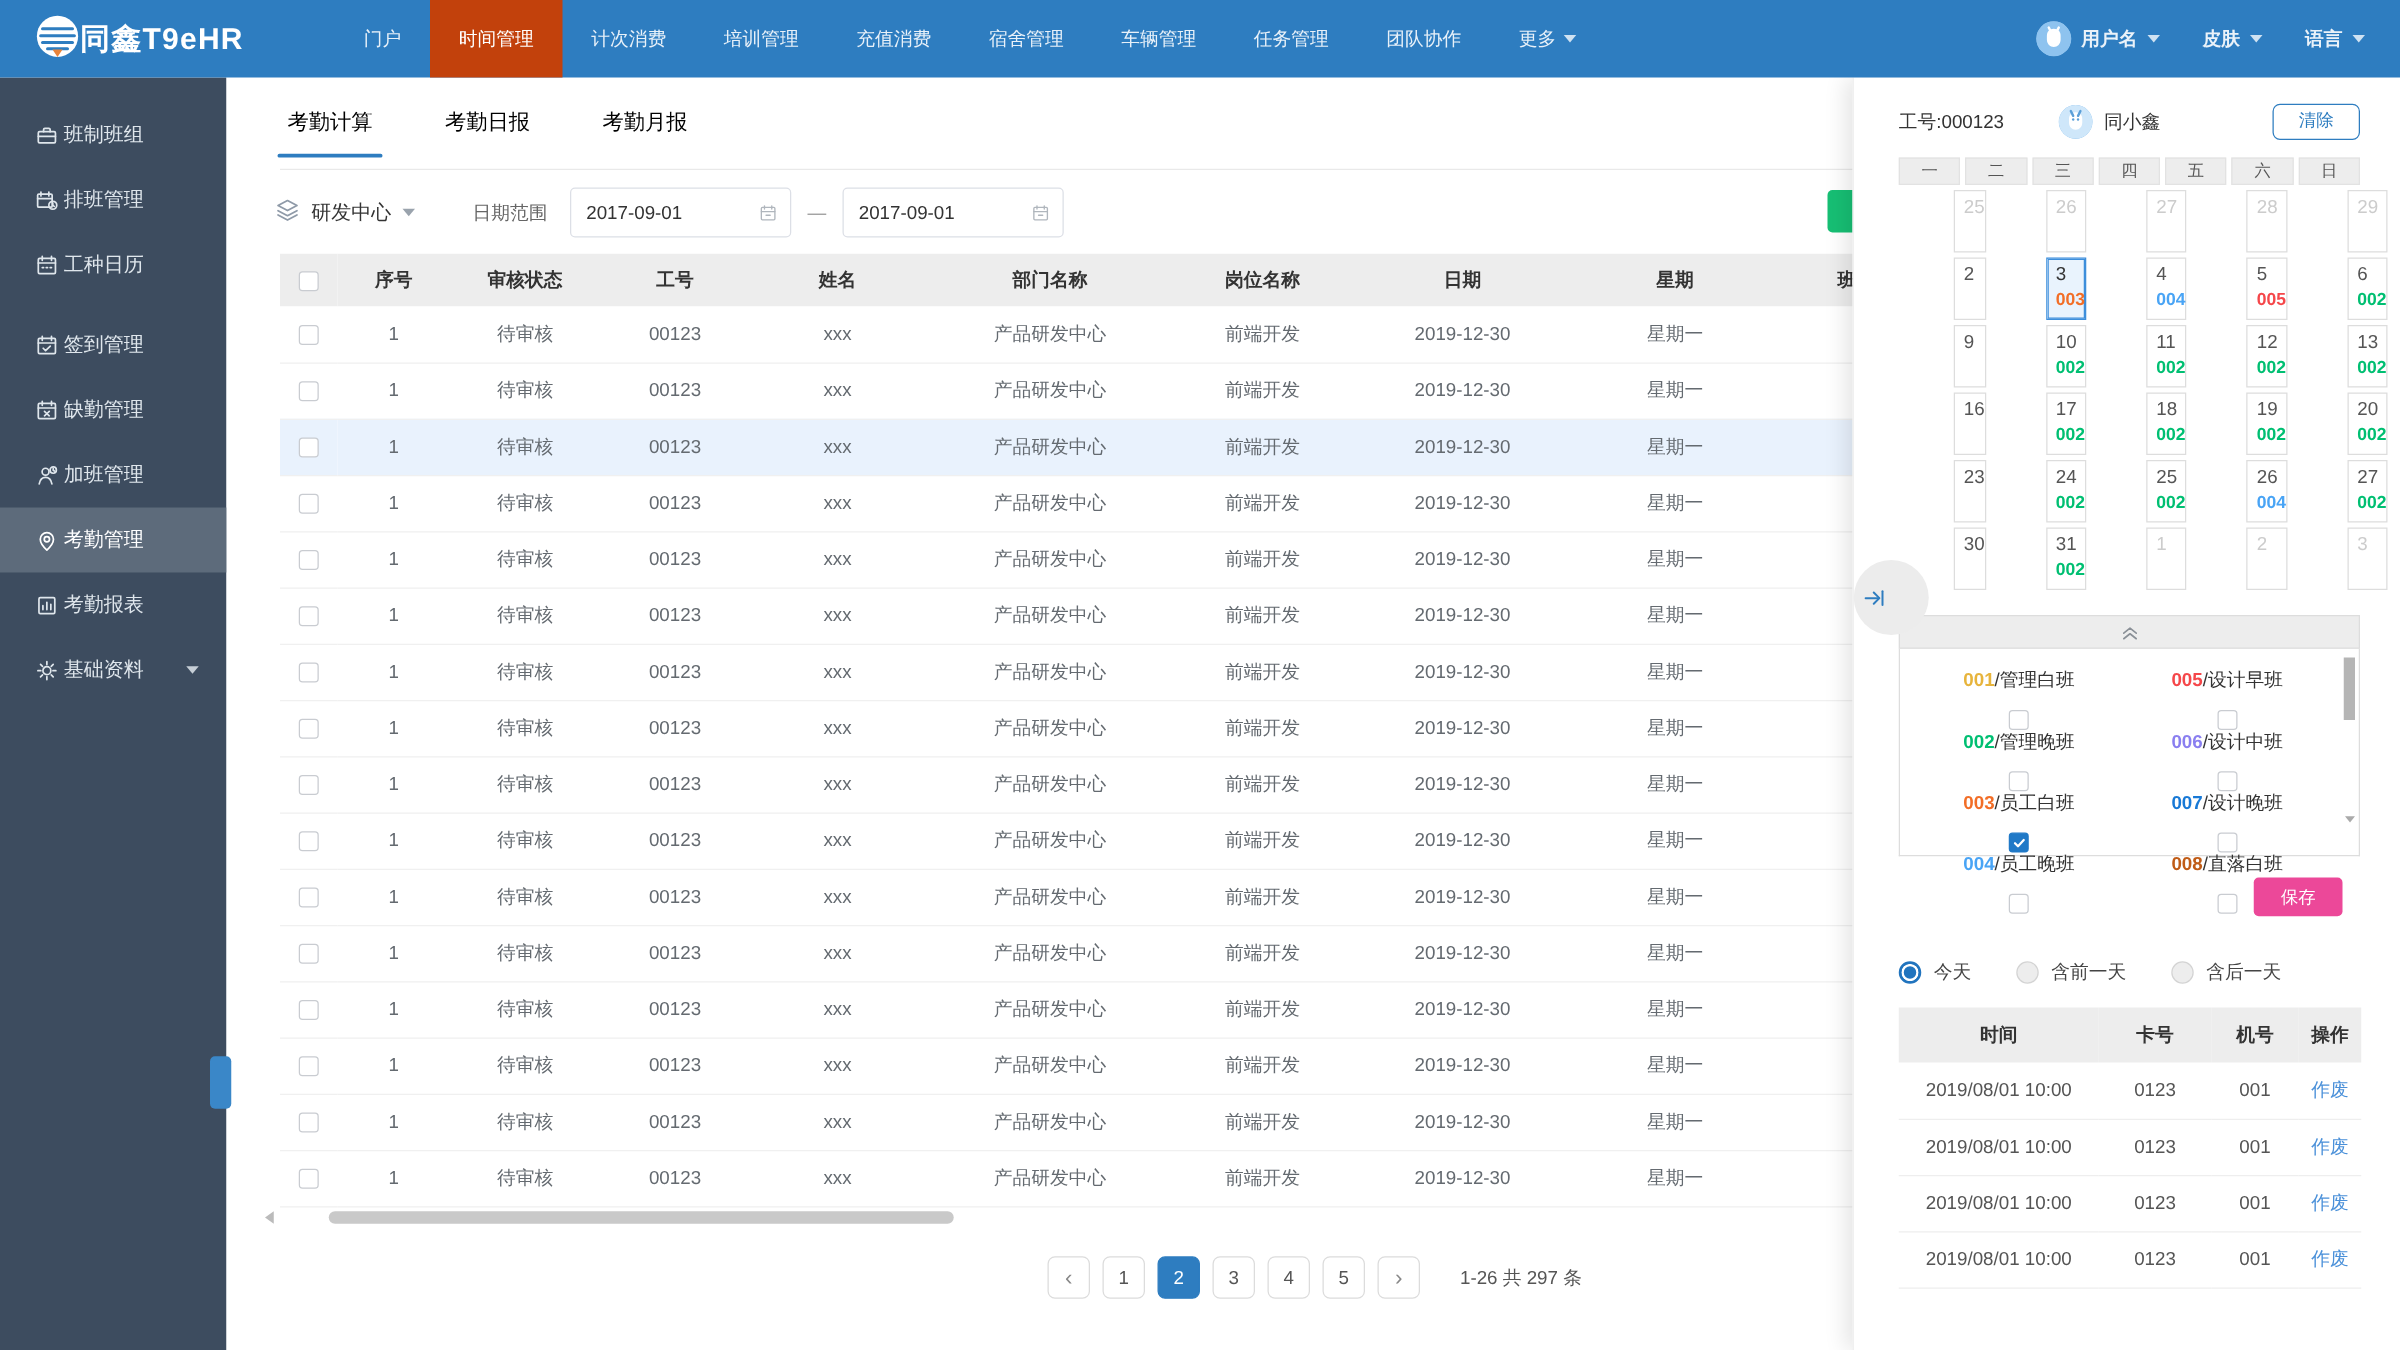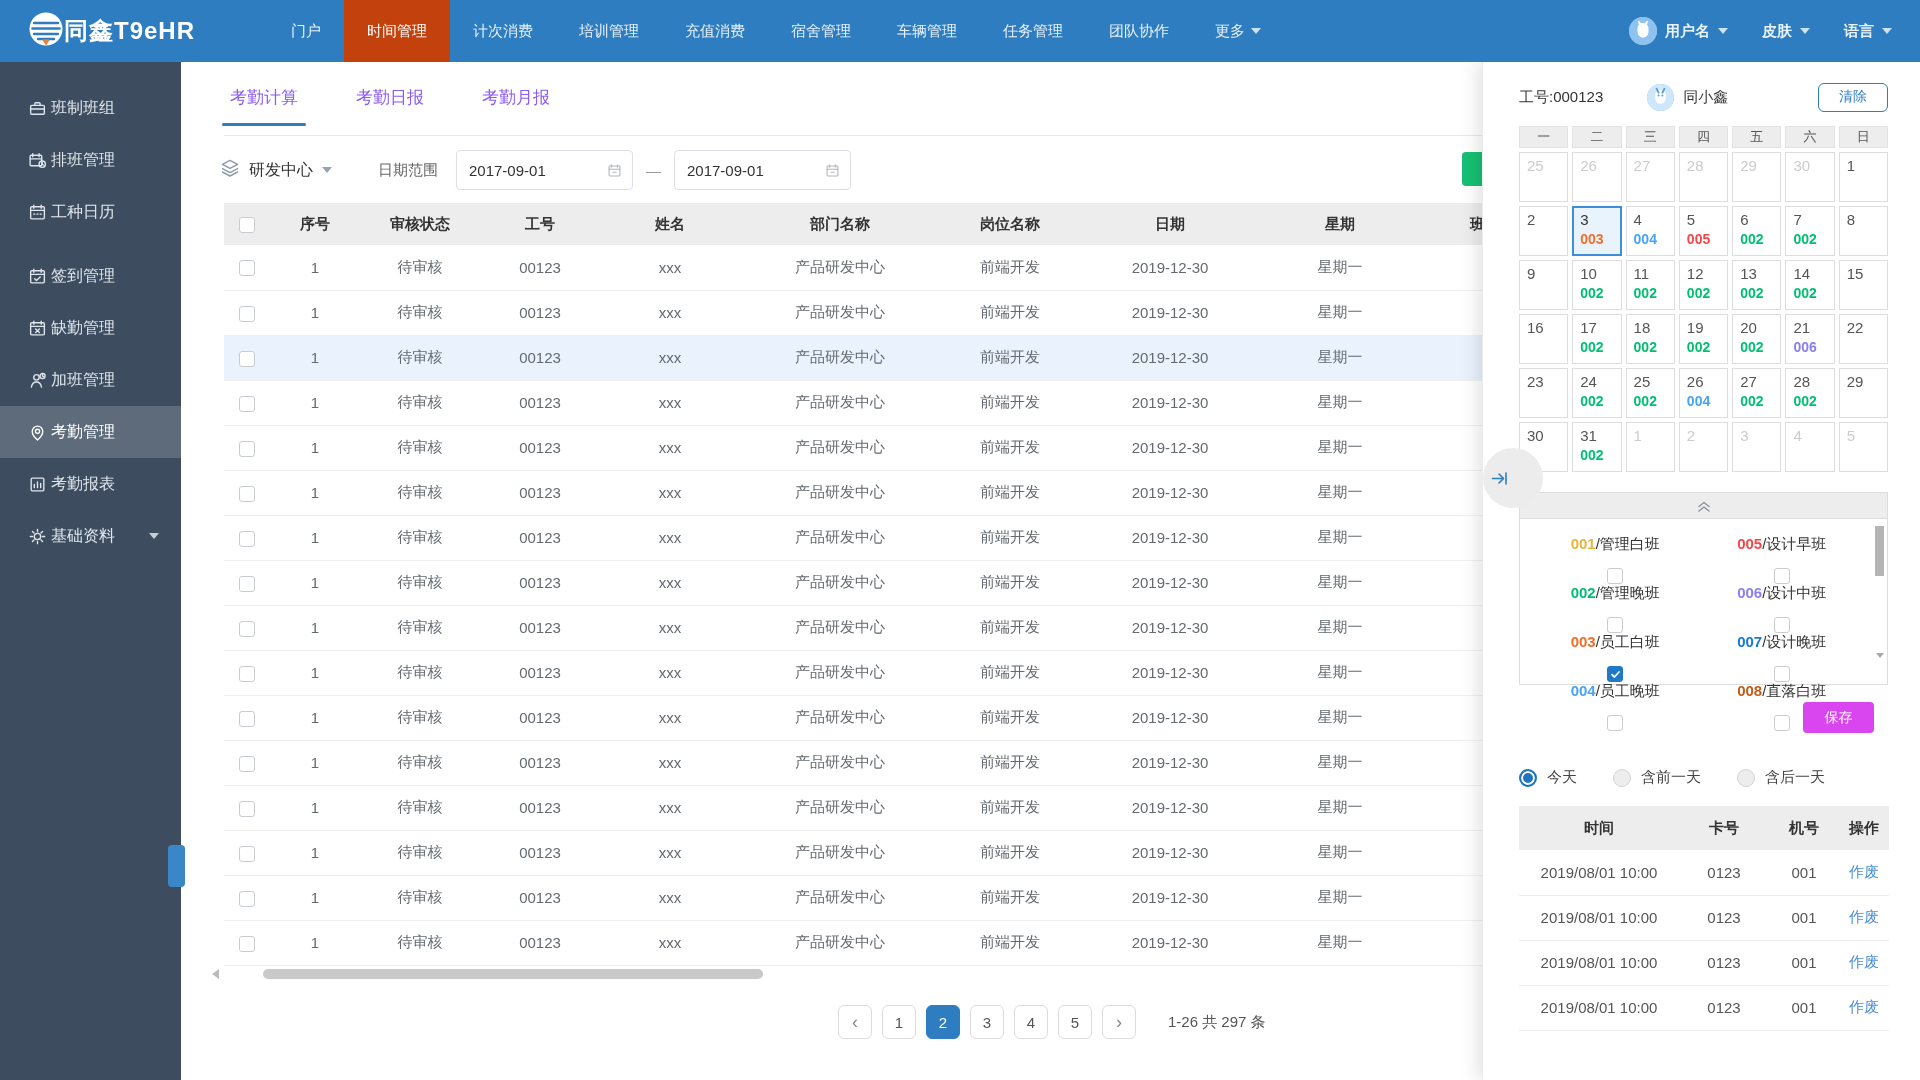--- a/index.html
+++ b/index.html
@@ -29,21 +29,21 @@
   .side-item.group-gap { margin-top:12px; }
   .side-item.active { background:#5d6b7b; color:#fff; }
   .side-item .s-icon { width:19px; height:19px; display:flex; align-items:center; }
   .side-item .s-caret { position:absolute; right:22px; }
   .drawer-handle { position:absolute; left:168px; top:845px; width:17px; height:42px;
     background:#3a87c8; border-radius:4px; z-index:3; cursor:pointer; }
 
   
   .main { position:absolute; top:62px; left:181px; right:0; bottom:0; background:#fff; }
   .tabs { position:absolute; top:24px; left:43px; display:flex; gap:46px; }
-  .tab { font-size:17px; color:#8b5cf6; padding:0 6px 17px 6px; position:relative; cursor:pointer; }
+  .tab { font-size:17px; color:#000000; padding:0 6px 17px 6px; position:relative; cursor:pointer; }
   .tab.active::after { content:""; position:absolute; left:-2px; right:-2px; bottom:0; height:3px;
     background:#2e7dc0; border-radius:2px; }
   .tabs-underline { position:absolute; top:73px; left:43px; right:0; height:1px; background:#e9e9e9; }
 
   .filter-row { position:absolute; top:88px; left:39px; height:40px; display:flex; align-items:center; }
   .org-select { display:flex; align-items:center; gap:9px; cursor:pointer; }
   .org-label { font-size:16px; color:#333; }
   .filter-label { font-size:15px; color:#666; margin:0 18px 0 46px; }
   .date-input { width:177px; height:40px; border:1px solid #dcdfe6; border-radius:4px;
     display:flex; align-items:center; padding:0 10px 0 12px; gap:8px; background:#fff; cursor:pointer; }
@@ -87,42 +87,42 @@
   .avatar-md { width:27px; height:27px; border-radius:50%; background:#8ec3ef; margin-left:44px; overflow:hidden; flex:0 0 auto; }
   .emp-name { font-size:15px; color:#333; margin-left:9px; }
   .clear-btn { margin-left:auto; width:70px; height:29px; border:1px solid #2e7dc0; border-radius:6px;
     background:#fff; color:#2e7dc0; font-size:14px; cursor:pointer; font-family:inherit; }
 
   .calendar { position:absolute; top:64px; left:36px; right:32px; }
   .cal-head-row { display:grid; grid-template-columns:repeat(7,1fr); gap:4px; margin-bottom:4px; }
   .cal-head { height:22px; background:#ededed; border:1px solid #e2e2e2; font-size:13px; color:#555;
     display:flex; align-items:center; justify-content:center; }
   .cal-grid { display:grid; grid-template-columns:repeat(7,1fr); gap:4px; }
-  .cal-cell { height:50px; border:1px solid #ddd; background:#fff; padding:4px 0 0 7px; cursor:pointer; }
+  .cal-cell { height:50px; border:1px solid #ddd; background:#fff; padding:4px 0 0 7px; cursor:pointer;margin-left:44px; }
   .cal-cell .num { font-size:15px; color:#555; display:block; line-height:18px; }
   .cal-cell .code { font-size:14px; font-weight:bold; display:block; line-height:20px; }
   .cal-cell.muted .num { color:#ccc; }
   .cal-cell.selected { background:#e9f3fd; border-color:#3d8edb; box-shadow:inset 0 0 0 1px #3d8edb; }
   .cal-cell.selected .num { color:#333; }
 
   .shift-box { position:absolute; top:430px; left:36px; right:32px; height:193px; }
   .shift-header { height:27px; background:#ededed; border:1px solid #ddd;
     display:flex; align-items:center; justify-content:center; cursor:pointer; }
   .shift-body { position:relative; height:166px; border:1px solid #ddd; border-top:none;
     padding:16px 26px 12px 16px; display:grid; grid-template-rows:repeat(4,1fr);
     grid-auto-flow:column; grid-template-columns:1fr 1fr; column-gap:8px; }
   .shift-item { display:flex; align-items:center; gap:14px;flex-direction:column; }
   .shift-label { font-size:15px; color:#333; white-space:nowrap; }
   .shift-label .code { font-weight:bold; }
   .shift-scrollbar { position:absolute; right:3px; top:5px; bottom:5px; width:9px; }
   .shift-scrollbar .sthumb { position:absolute; top:2px; left:0; width:9px; height:50px; background:#b5b5b5; }
   .shift-scrollbar .sarrow { position:absolute; bottom:0; left:1px; width:0; height:0;
     border-left:4px solid transparent; border-right:4px solid transparent; border-top:5px solid #aaa; }
 
-  .save-btn { position:absolute; top:640px; right:46px; width:71px; height:31px; background:#d946ef;
+  .save-btn { position:absolute; top:640px; right:46px; width:71px; height:31px; background:#ec4899;
     color:#fff; border:none; border-radius:4px; font-size:14px; cursor:pointer; font-family:inherit; }
 
   .radio-row { position:absolute; top:706px; left:36px; display:flex; align-items:center; gap:36px; }
   .radio-item { display:flex; align-items:center; gap:10px; cursor:pointer; }
   .radio-dot { width:18px; height:18px; border-radius:50%; background:#ededed; border:1px solid #d4d4d4; }
   .radio-item.checked .radio-dot { background:#2174be; border:2px solid #2174be;
     box-shadow:inset 0 0 0 2px #fff; }
   .radio-item span.lbl { font-size:15px; color:#444; }
 
   .punch-table { position:absolute; top:744px; left:36px; right:32px; border-collapse:collapse; table-layout:fixed; width:370px; }

